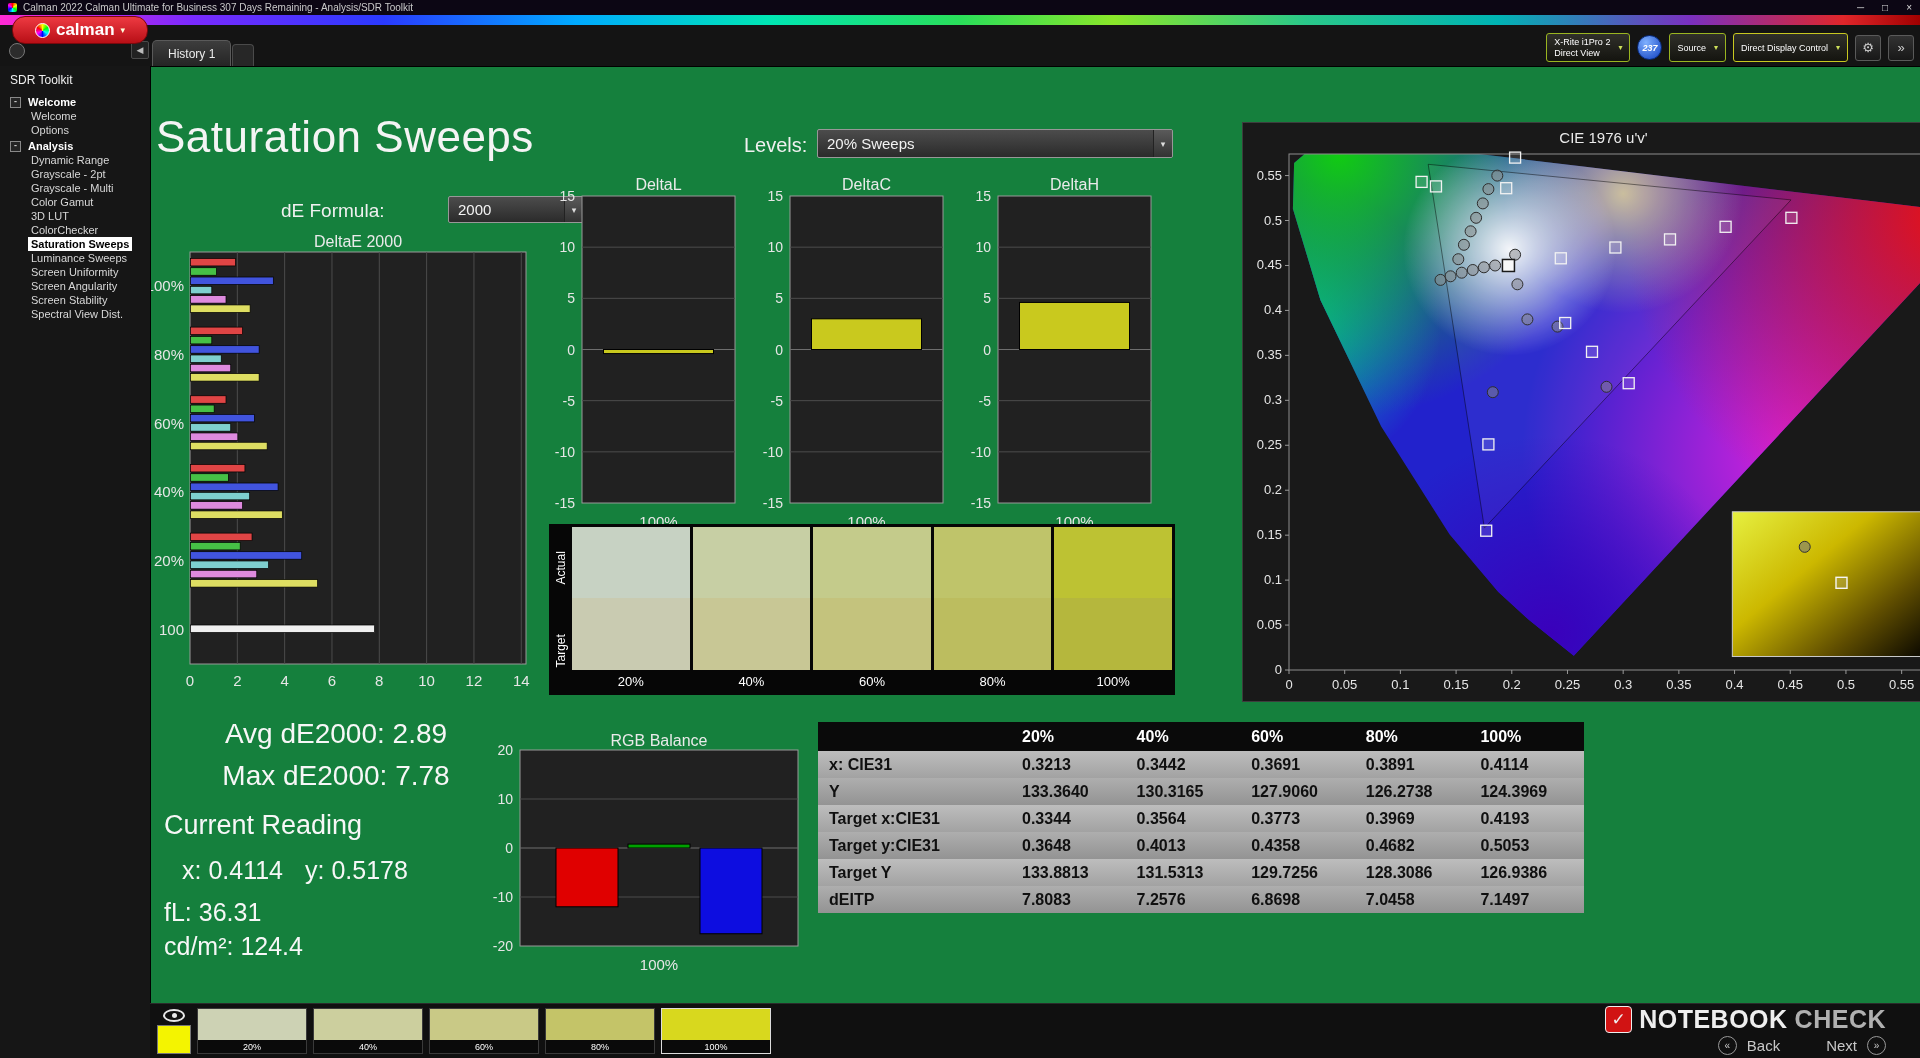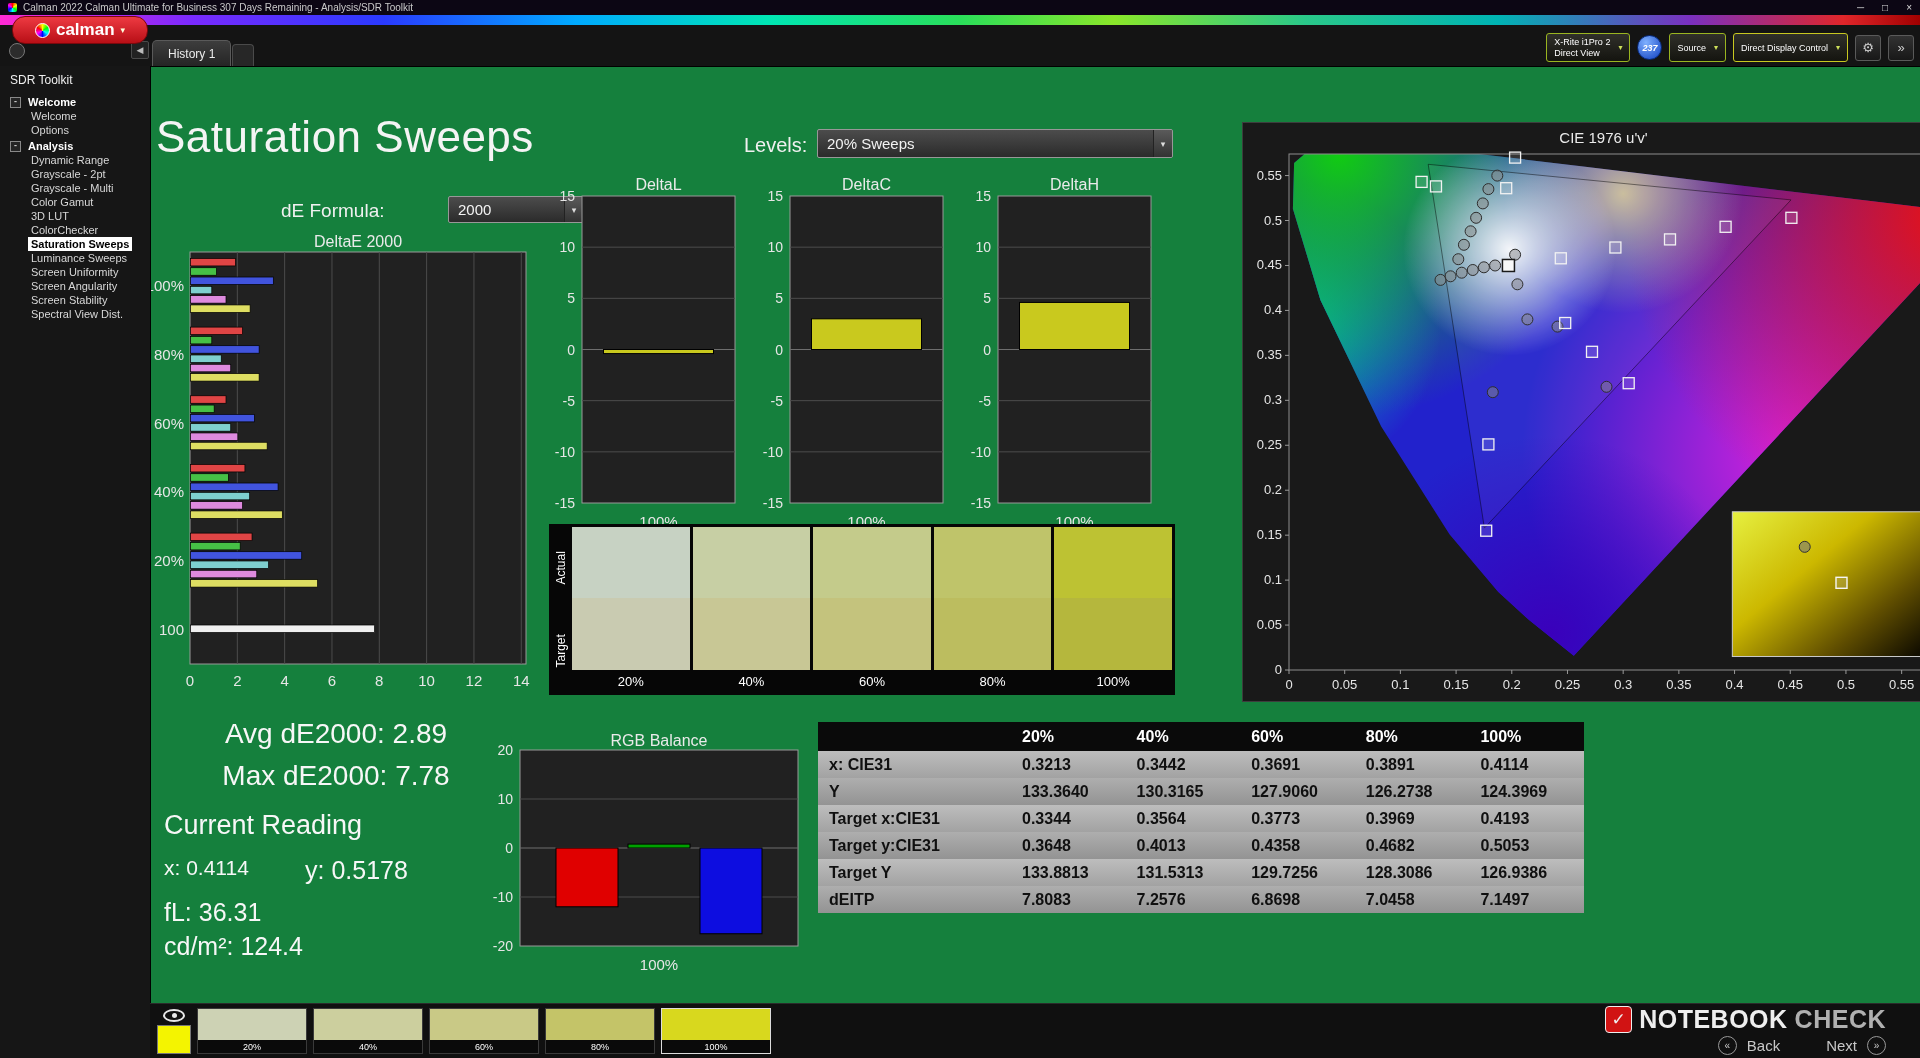--- a/index.html
+++ b/index.html
@@ -531,21 +531,21 @@
             <rect x="239.9" y="290.9" width="11" height="11" fill="rgba(255,255,255,0.12)" stroke="#f2f2f2" stroke-width="1.3"></rect>
             <rect x="237.7" y="377.2" width="11" height="11" fill="rgba(255,255,255,0.12)" stroke="#f2f2f2" stroke-width="1.3"></rect>
           </g>
           <rect x="259.43886097152426" y="111.47038327526128" width="12" height="12" fill="#f8f8f8" stroke="#1a1a1a" stroke-width="1.5"></rect>
         </svg></div>
   </div>
 
   <div class="big-read" style="left:196px;top:718px;width:280px;font-size:28px;">Avg dE2000: 2.89</div>
   <div class="big-read" style="left:196px;top:760px;width:280px;font-size:28px;">Max dE2000: 7.78</div>
   <div class="read-left" style="left:164px;top:810px;font-size:27px;">Current Reading</div>
-  <div class="read-left" style="left:164px;top:856px;font-size:21px;">x: 0.4114</div>
+  <div class="read-left" style="left:182px;top:856px;font-size:25px;">x: 0.4114</div>
   <div class="read-left" style="left:305px;top:856px;font-size:25px;">y: 0.5178</div>
   <div class="read-left" style="left:164px;top:898px;font-size:25px;">fL: 36.31</div>
   <div class="read-left" style="left:164px;top:932px;font-size:25px;">cd/m²: 124.4</div>
 
   <div class="rtable">
       <div class="trow thead">
         <div class="tcell tlabel"></div>
         <div class="tcell">20%</div>
         <div class="tcell">40%</div>
         <div class="tcell">60%</div>

